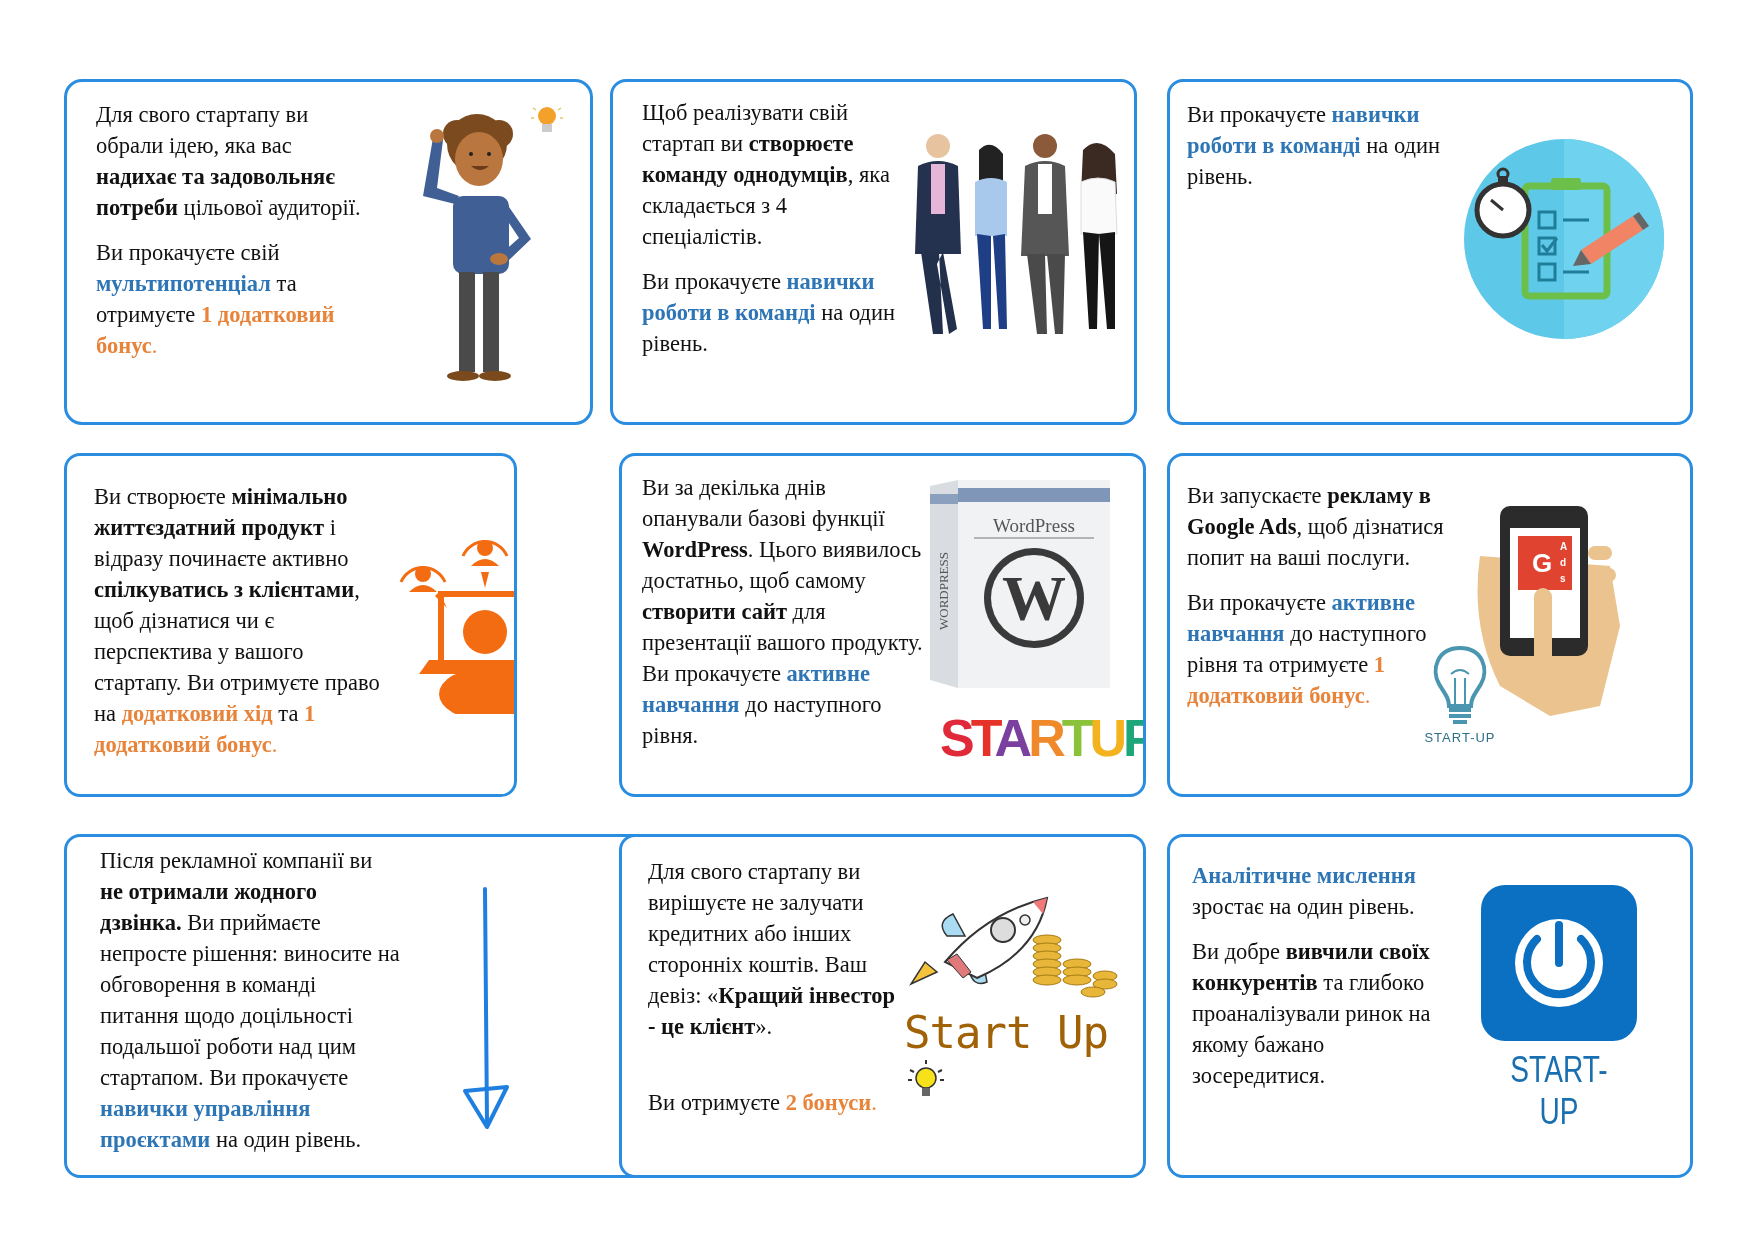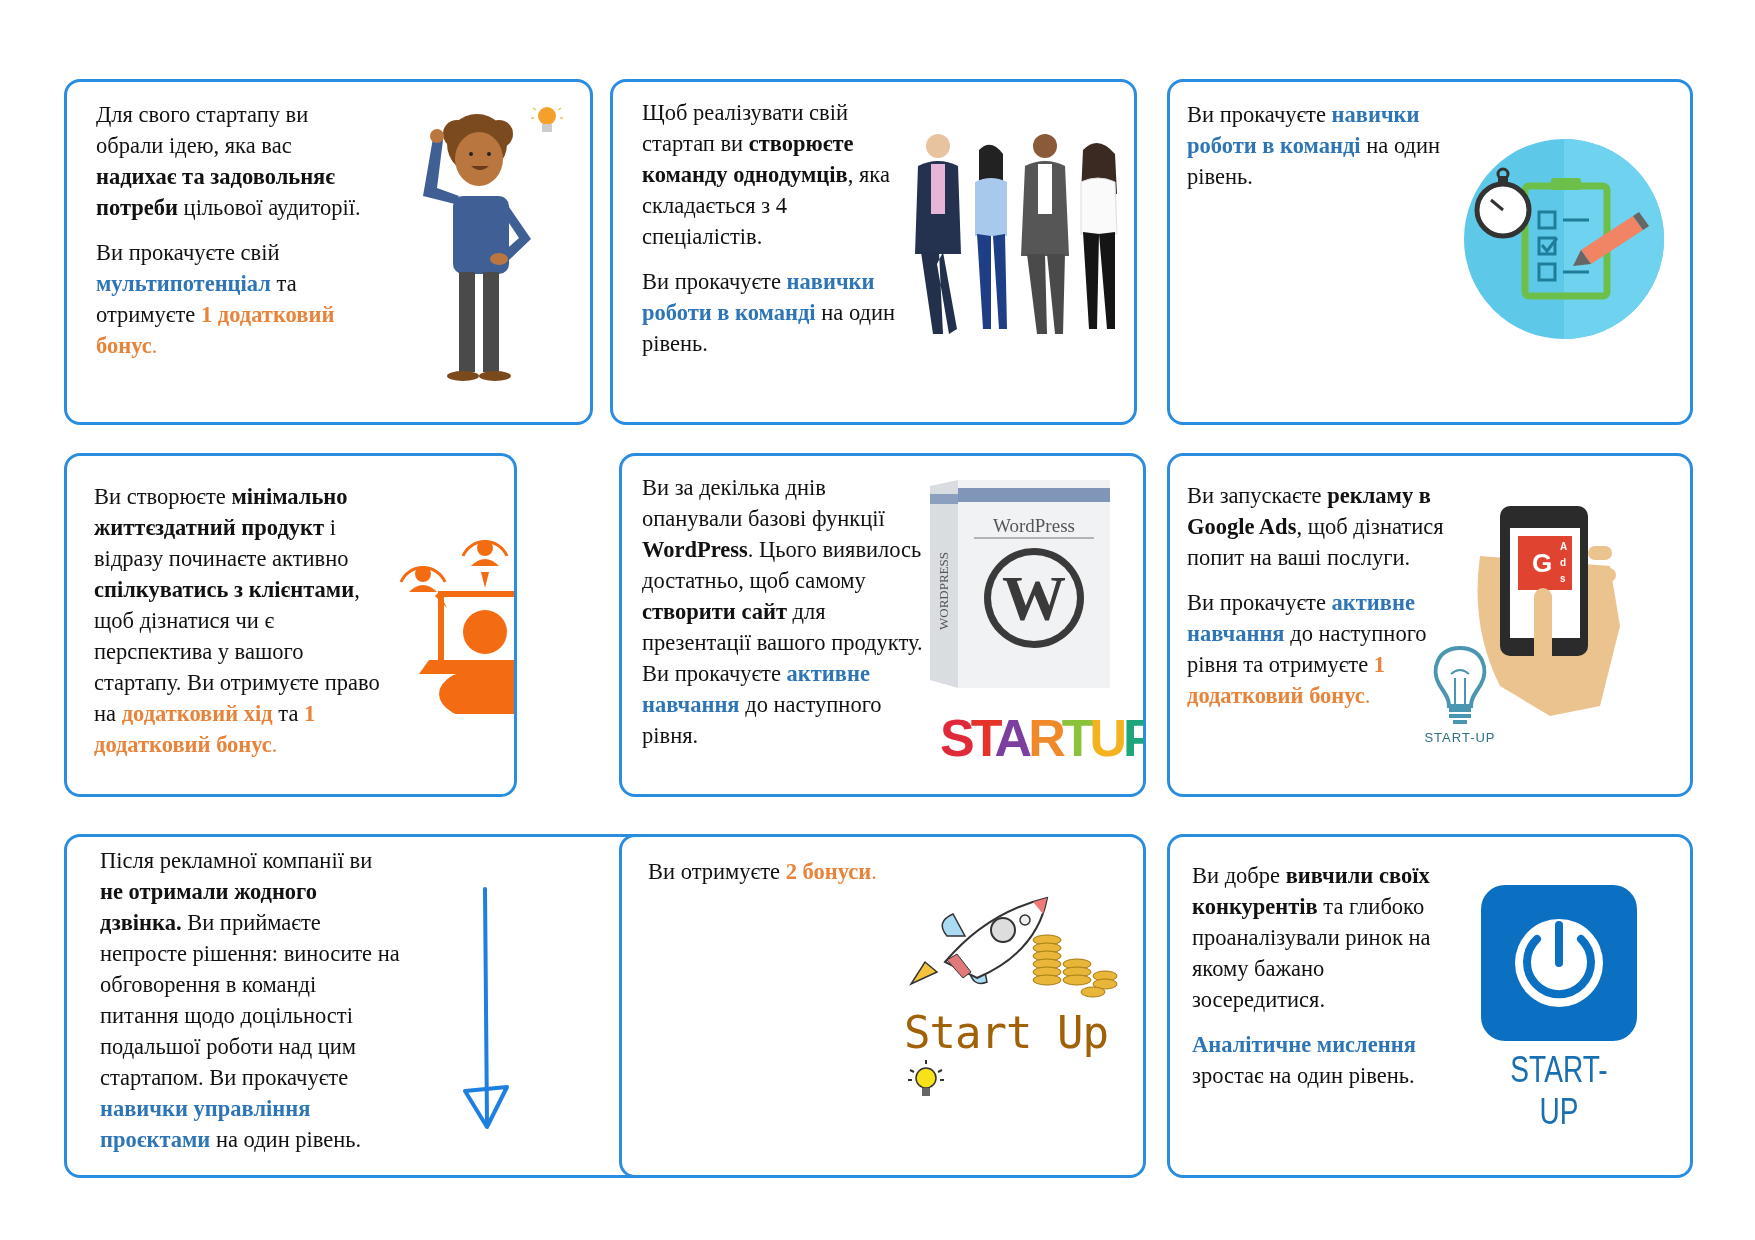--- a/index.html
+++ b/index.html
@@ -9,21 +9,21 @@
   .txt p{margin:0 0 14px 0;}
   .b{font-weight:bold;}
   .blue{color:#2e75b6;font-weight:bold;}
   .orange{color:#e8833a;font-weight:bold;}
   .img{position:absolute;}
   .startup-word{font-family:"Liberation Sans","DejaVu Sans",sans-serif;font-weight:bold;letter-spacing:1px;}
 </style>
 </head>
 <body>
 
-<div class="card" style="left:64px;top:79px;width:529px;height:346px;">
+<div class="card" style="left:64px;top:79px;width:529px;height:346px;border-radius:18px;">
   <div class="txt" style="left:29px;top:17px;width:270px;">
     <p><span>Для свого стартапу ви обрали ідею,  яка вас </span><span class="b">надихає та задовольняє потреби</span><span> цільової аудиторії.</span></p>
     <p><span>Ви прокачуєте свій </span><span class="blue">мультипотенціал</span><span> та отримуєте </span><span class="orange">1 додатковий бонус</span><span style="color:#e8833a">.</span></p>
   </div>
   <div class="img" style="left:340px;top:22px;width:170px;height:300px;">
     <svg width="170" height="300" viewBox="0 0 170 300">
 
       <g>
         <circle cx="140" cy="12" r="9" fill="#f4a12b"></circle>
         <rect x="135" y="20" width="10" height="8" fill="#ccc"></rect>
@@ -214,20 +214,21 @@
   <div class="img" style="left:390px;top:50px;width:60px;height:260px;">
     <svg width="60" height="260" viewBox="0 0 60 260">
       <path d="M28 2 L30 236" stroke="#1e7fe0" stroke-width="4" fill="none" stroke-linecap="round"></path>
       <path d="M8 204 L50 200 L30 240 Z" fill="none" stroke="#1e7fe0" stroke-width="4" stroke-linejoin="round"></path>
     </svg>
   </div>
 </div>
 
 <div class="card" style="left:619px;top:834px;width:527px;height:344px;">
   <div class="txt" style="left:26px;top:19px;width:250px;">
+    <p style="margin-bottom:45px;"><span>Для свого стартапу ви вирішуєте не залучати кредитних або інших сторонніх коштів. Ваш девіз: «</span><span class="b">Кращий інвестор - це клієнт</span><span>».</span></p>
     <p><span>Ви отримуєте </span><span class="orange">2 бонуси</span><span style="color:#e8833a">.</span></p>
   </div>
   <div class="img" style="left:285px;top:55px;width:225px;height:110px;">
     <svg width="225" height="110" viewBox="0 0 225 110">
 
       <path d="M30 80 L4 92 L18 70 Z" fill="#f5c33b" stroke="#333" stroke-width="1.5"></path>
       <path d="M40 44 Q28 30 46 22 L58 44 Z" fill="#a9dcf2" stroke="#333" stroke-width="1.5"></path>
       <path d="M62 78 Q66 96 80 90 L76 70 Z" fill="#a9dcf2" stroke="#333" stroke-width="1.5"></path>
       <path d="M38 70 Q80 20 140 6 Q130 60 70 86 Z" fill="#fff" stroke="#333" stroke-width="2"></path>
       <path d="M126 10 L140 6 L136 22 Z" fill="#f07a7a"></path>
@@ -262,22 +263,22 @@
           <line x1="38" y1="12" x2="34" y2="14"></line>
           <line x1="4" y1="22" x2="8" y2="22"></line>
           <line x1="40" y1="22" x2="36" y2="22"></line>
         </g>
     </svg>
   </div>
 </div>
 
 <div class="card" style="left:1167px;top:834px;width:526px;height:344px;">
   <div class="txt" style="left:22px;top:23px;width:270px;">
+    <p><span class="blue">Аналітичне мислення</span><span> зростає на один рівень.</span></p>
     <p><span>Ви добре </span><span class="b">вивчили своїх конкурентів</span><span> та глибоко проаналізували ринок на якому бажано зосередитися.</span></p>
-    <p><span class="blue">Аналітичне мислення</span><span> зростає на один рівень.</span></p>
   </div>
   <div class="img" style="left:309px;top:48px;width:160px;height:220px;text-align:center;">
     <svg width="156" height="156" viewBox="0 0 156 156">
       <rect x="0" y="0" width="156" height="156" rx="24" fill="#0b6fc2"></rect>
       <circle cx="78" cy="78" r="44" fill="#fff"></circle>
       <path d="M56 54 A32 32 0 1 0 100 54" fill="none" stroke="#0b6fc2" stroke-width="8" stroke-linecap="round"></path>
       <line x1="78" y1="40" x2="78" y2="78" stroke="#0b6fc2" stroke-width="8" stroke-linecap="round"></line>
     </svg>
     <div class="startup-word" style="color:#1a6fb0;font-size:36px;font-weight:normal;letter-spacing:0;margin-top:4px;transform:scaleX(0.78);">START-UP</div>
   </div>

